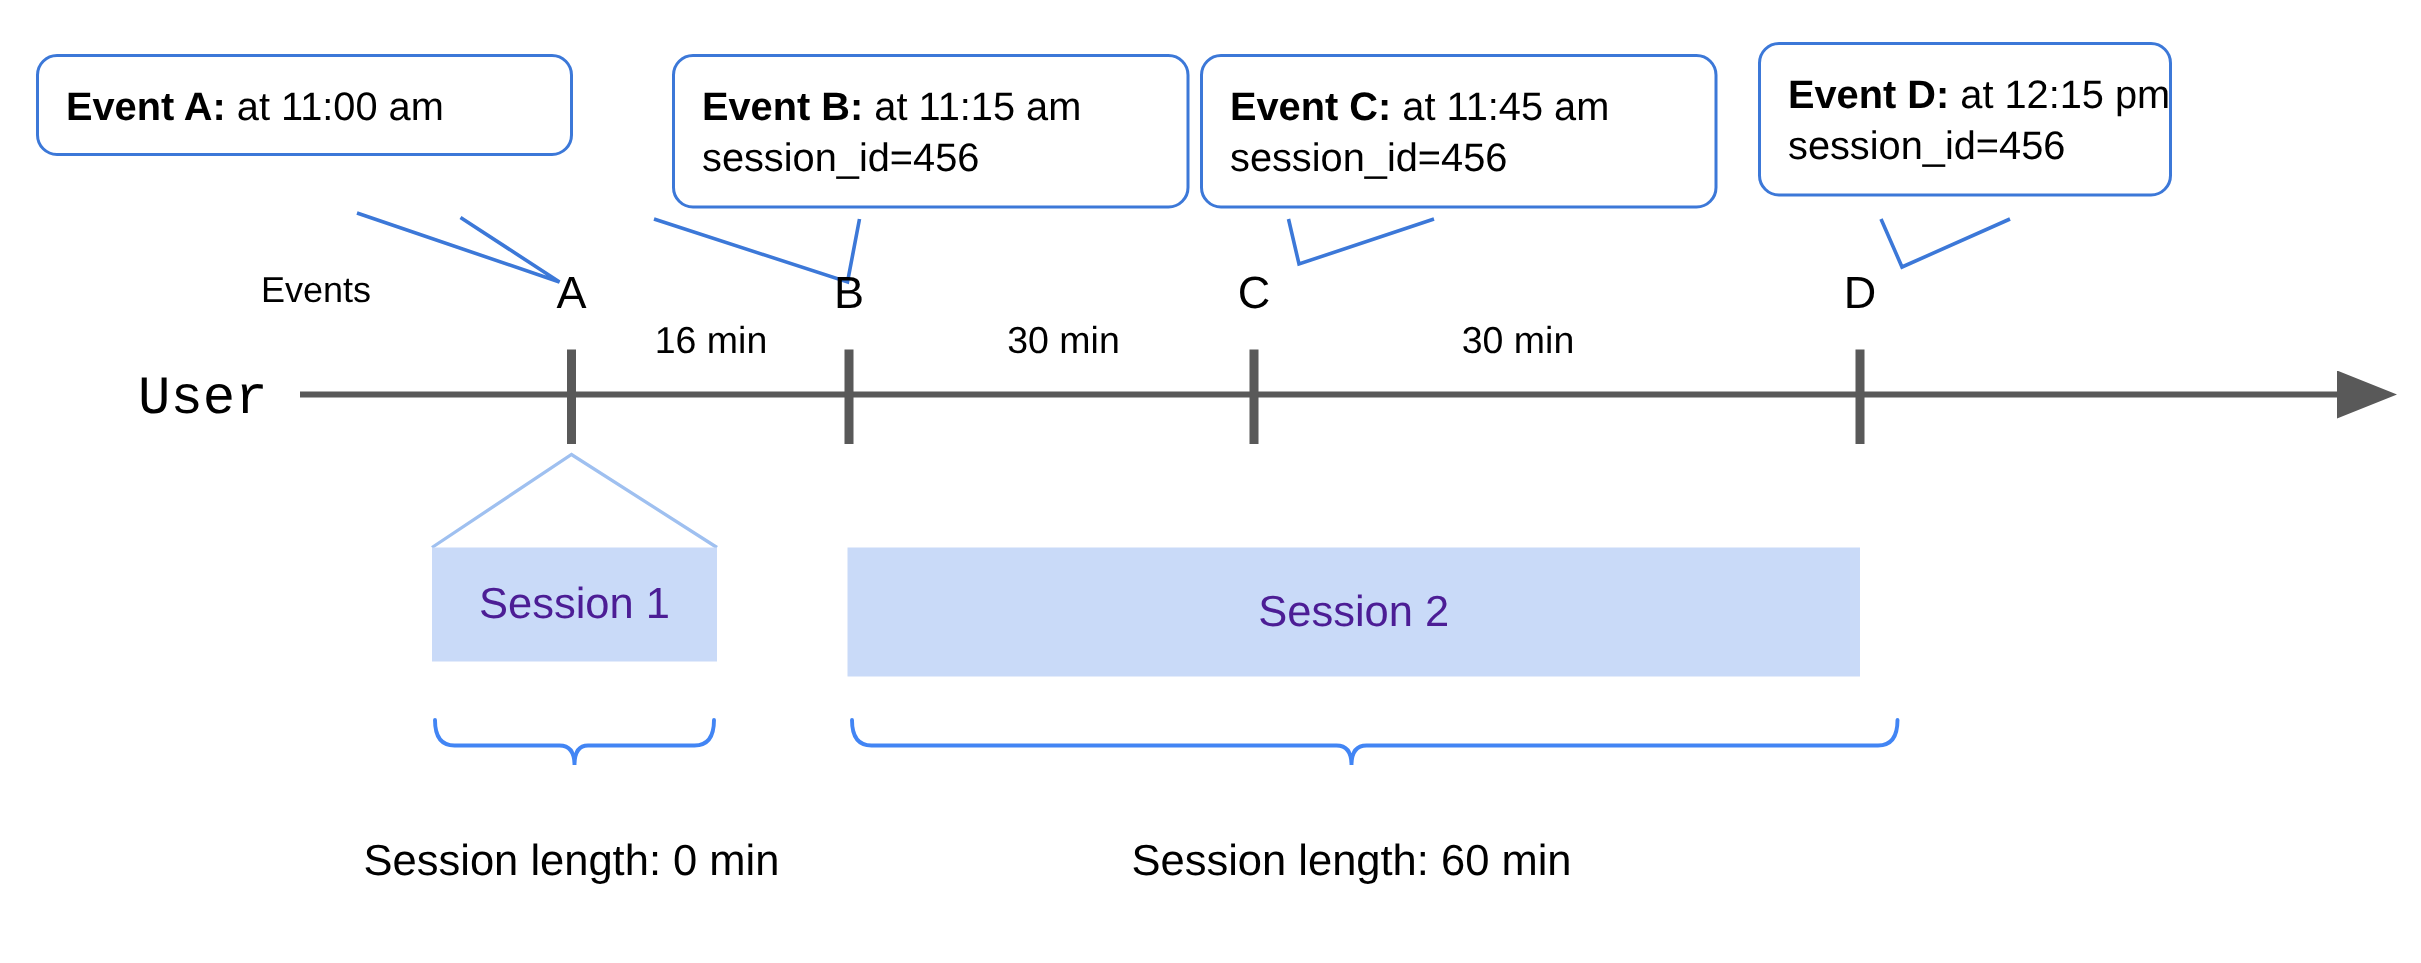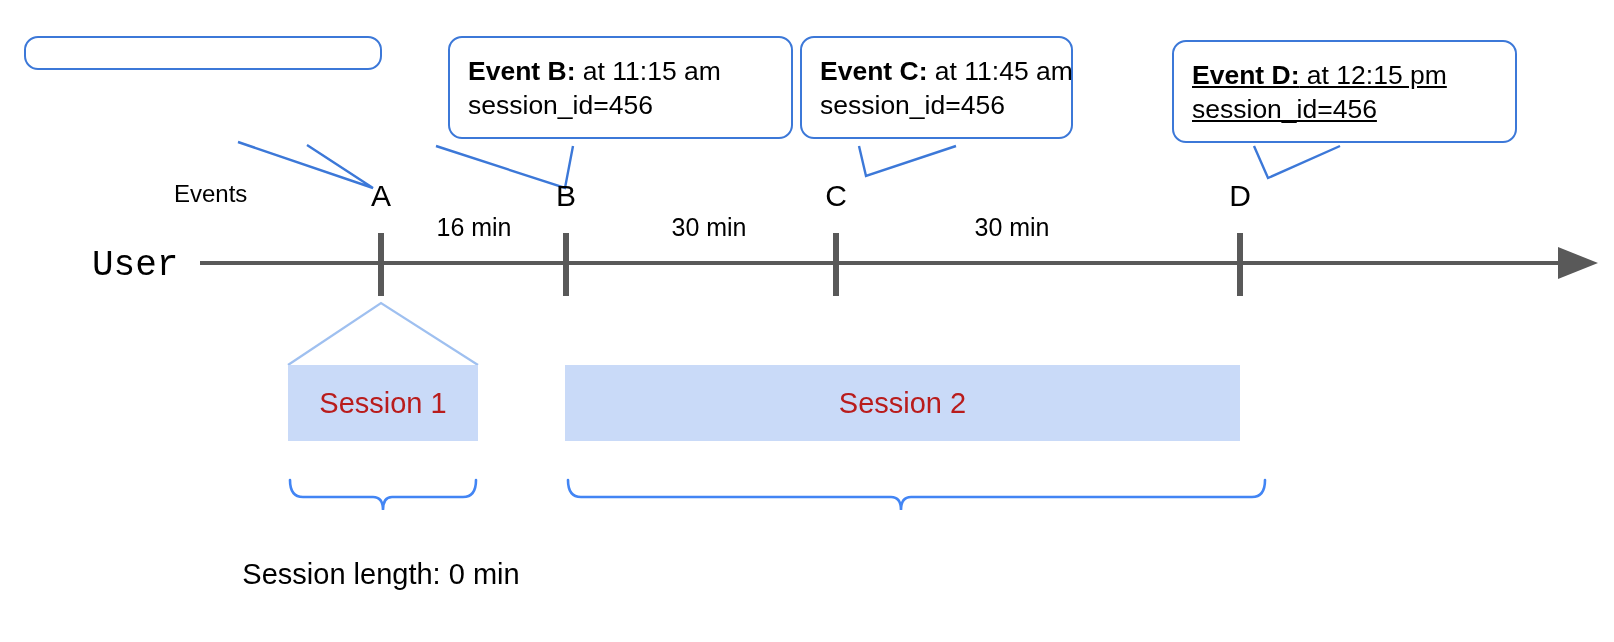--- a/index.html
+++ b/index.html
@@ -13,21 +13,21 @@
            line-height:1.30;font-size:26.5px;}
   .callout .ln{white-space:nowrap;display:block;}
   .callout b{font-weight:bold;}
 
   .evlabel{position:absolute;font-size:30px;line-height:1;transform:translateX(-50%);}
   .axlabel{position:absolute;font-size:31px;line-height:1;}
   .gaplabel{position:absolute;font-size:25px;line-height:1;transform:translateX(-50%);}
 
   .sessbox{position:absolute;box-sizing:border-box;background:#c9daf8;
            display:flex;align-items:center;justify-content:center;
-           font-size:29px;color:#b91c1c;}
+           font-size:29px;color:#4c1d95;}
 
   .lenlabel{position:absolute;font-size:29px;line-height:1;transform:translateX(-50%);
             white-space:nowrap;text-align:right;}
 </style>
 </head>
 <body>
 
 <div id="stage">
 
   <svg id="vec" viewBox="0 0 1614 642">
@@ -50,47 +50,49 @@
     <polyline points="1340,146 1268,178 1254,146" fill="none" stroke="#3c78d8" stroke-width="2.4"></polyline>
 
     <polyline points="288,365 381,303 478,365" fill="none" stroke="#9fc0f0" stroke-width="2.2"></polyline>
 
     <path d="M 290,480 Q 290,497 303,497 L 373,497 Q 383,497 383,510 Q 383,497 392,497 L 463,497 Q 476,497 476,480" fill="none" stroke="#4285f4" stroke-width="2.6" stroke-linecap="round"></path>
 
     <path d="M 568,480 Q 568,497 581,497 L 891,497 Q 901,497 901,510 Q 901,497 911,497 L 1252,497 Q 1265,497 1265,480" fill="none" stroke="#4285f4" stroke-width="2.6" stroke-linecap="round"></path>
   </svg>
 
   <div class="callout" style="left:24px;top:36px;width:358px;">
+    <span class="ln"><b>Event A:</b><span> at 11:00 am</span></span>
   </div>
 
   <div class="callout" style="left:418px;top:36px;width:345px;margin-left:30px;">
     <span class="ln"><b>Event B:</b><span> at 11:15 am</span></span>
     <span class="ln">session_id=456</span>
   </div>
 
-  <div class="callout" style="left:800px;top:36px;width:273px;">
+  <div class="callout" style="left:800px;top:36px;width:345px;">
     <span class="ln"><b>Event C:</b><span> at 11:45 am</span></span>
     <span class="ln">session_id=456</span>
   </div>
 
-  <div class="callout" style="left:1172px;top:40px;width:345px;text-decoration:underline;">
+  <div class="callout" style="left:1172px;top:28px;width:276px;">
     <span class="ln"><b>Event D:</b><span> at 12:15 pm</span></span>
     <span class="ln">session_id=456</span>
   </div>
 
   <div class="axlabel" style="left:174px;top:182px;font-size:24px;">Events</div>
   <div class="axlabel" style="left:92px;top:248px;font-size:36px;font-family:Liberation Mono, monospace;">User</div>
 
   <div class="evlabel" style="left:381px;top:181px;">A</div>
   <div class="evlabel" style="left:566px;top:181px;">B</div>
   <div class="evlabel" style="left:836px;top:181px;">C</div>
   <div class="evlabel" style="left:1240px;top:181px;">D</div>
 
   <div class="gaplabel" style="left:474px;top:215px;">16 min</div>
   <div class="gaplabel" style="left:709px;top:215px;">30 min</div>
   <div class="gaplabel" style="left:1012px;top:215px;">30 min</div>
 
   <div class="sessbox" style="left:288px;top:365px;width:190px;height:76px;">Session 1</div>
-  <div class="sessbox" style="left:565px;top:365px;width:675px;height:76px;">Session 2</div>
+  <div class="sessbox" style="left:565px;top:365px;width:675px;height:86px;">Session 2</div>
 
   <div class="lenlabel" style="left:381px;top:560px;">Session length: 0 min</div>
+  <div class="lenlabel" style="left:901px;top:560px;">Session length: 60 min</div>
 
 </div>
 
 </body></html>

